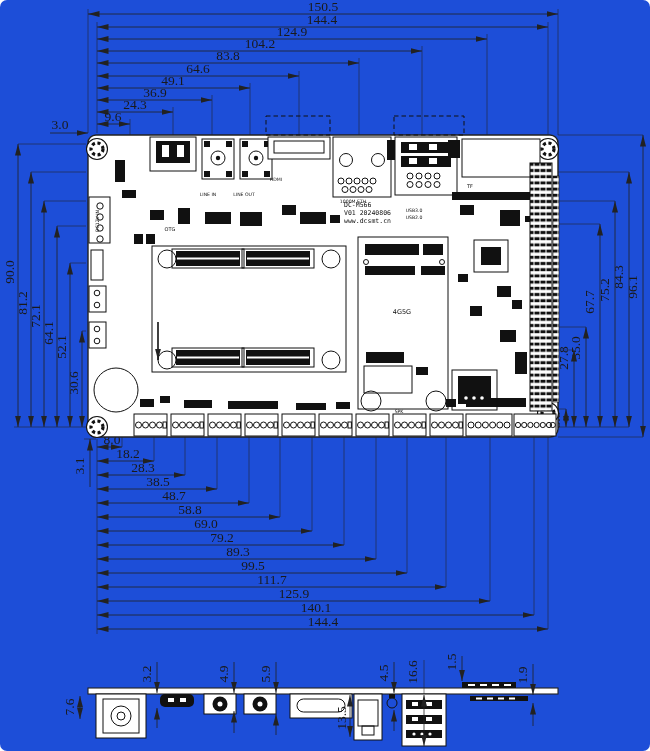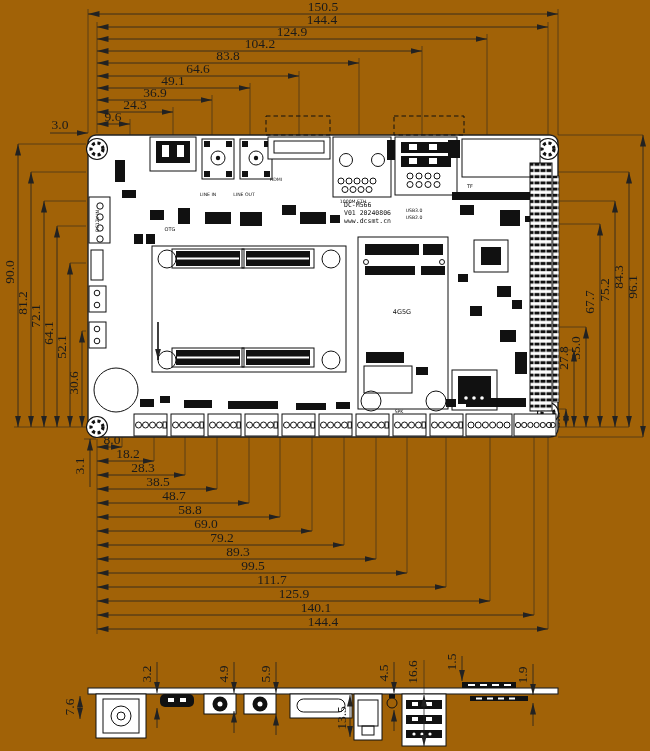--- a/index.html
+++ b/index.html
@@ -1,16 +1,16 @@
 <!DOCTYPE html>
 <html><head>
 <meta charset="utf-8">
 <style>
   html,body{margin:0;padding:0;background:#fff;}
-  #stage{position:relative;width:650px;height:751px;background:#a16207;overflow:hidden;}
+  #stage{position:relative;width:650px;height:751px;background:#1d4ed8;overflow:hidden;border-radius:7px;}
   svg{display:block;}
   .dl{stroke:#222;stroke-width:0.8;fill:none;}
   .ext{stroke:#222;stroke-width:0.55;fill:none;}
   .dt{font-family:"Liberation Serif",serif;font-size:13.5px;fill:#1a1a1a;text-anchor:middle;}
   .sl{font-family:"DejaVu Sans",sans-serif;fill:#111;text-anchor:middle;}
   .mono{font-family:"DejaVu Sans Mono",monospace;fill:#111;text-anchor:start;}
   .oc{fill:#fff;stroke:#111;stroke-width:1;}
   .ocf{fill:none;stroke:#111;stroke-width:1;}
   .bk{fill:#111;stroke:none;}
   .wh{fill:#fff;stroke:none;}

